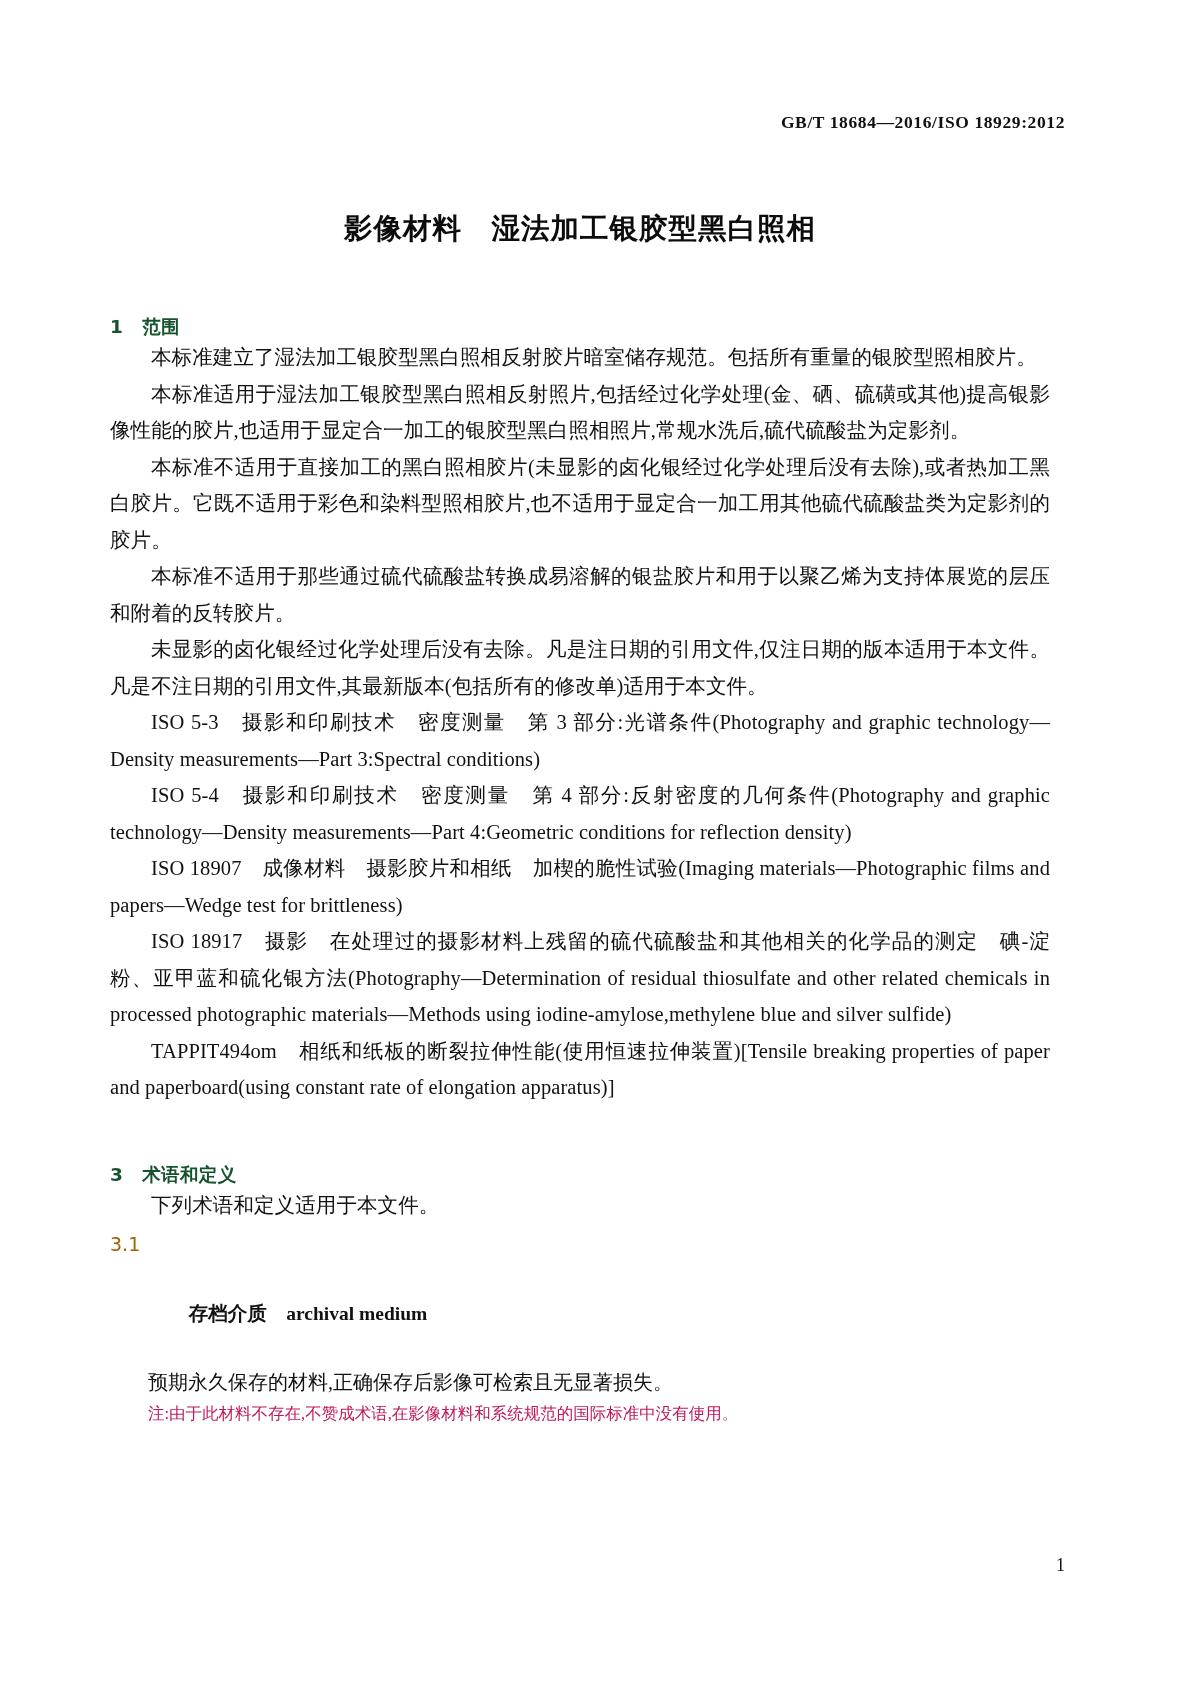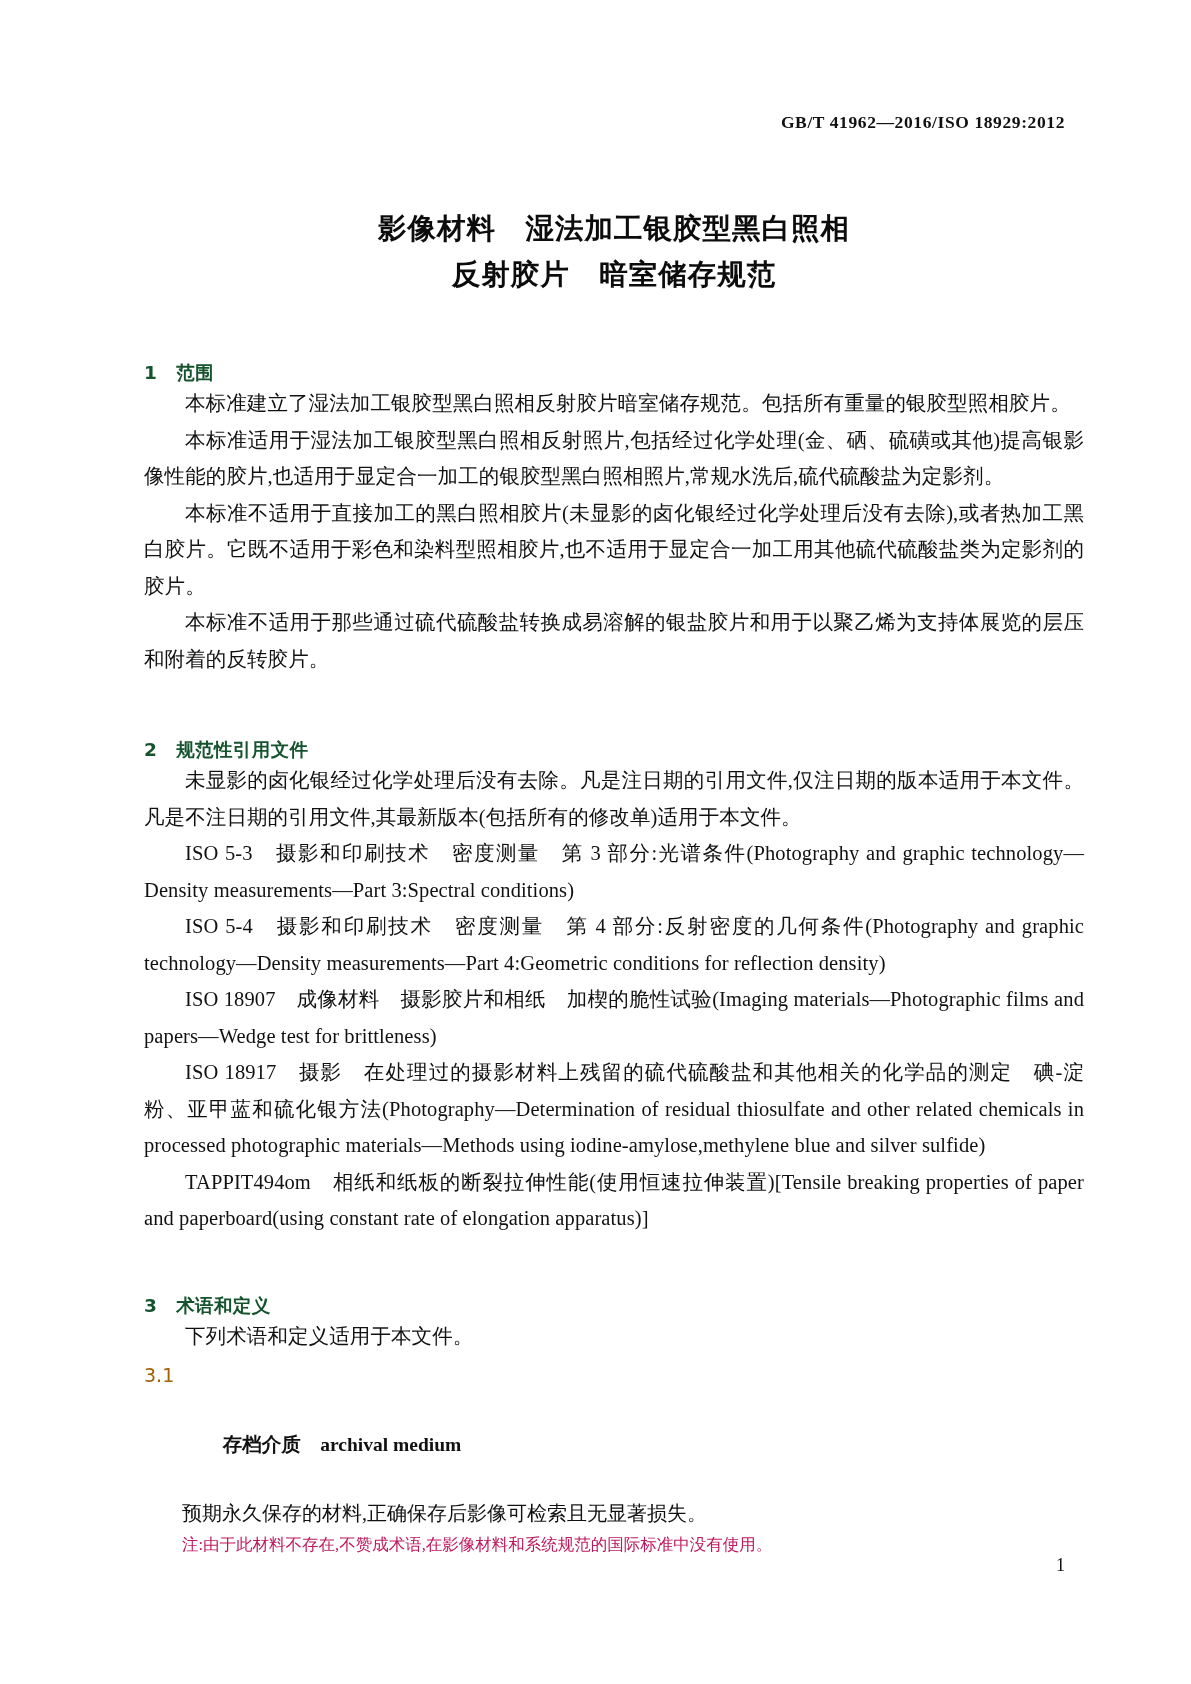--- a/index.html
+++ b/index.html
@@ -33,21 +33,21 @@
     font-weight: bold;
     font-size: 17.5px;
     letter-spacing: 0.6px;
     color: #111;
   }
 
   
   .doc-body {
     position: absolute;
     top: 196px;
-    left: 144px;
+    left: 110px;
     width: 940px;
   }
 
   
   .doc-title {
     text-align: center;
     font-family: "DejaVu Sans", "Liberation Sans", sans-serif;
     font-weight: bold;
     font-size: 28.5px;
     line-height: 46px;
@@ -131,37 +131,35 @@
     font-family: "Liberation Serif", "DejaVu Serif", serif;
     font-size: 18px;
     color: #111;
   }
 </style>
 </head>
 <body>
 
 <div class="page">
 
-  <div class="running-header">GB/T 41962—2016/ISO 18929:2012</div>
+  <div class="running-header">GB/T 18684—2016/ISO 18929:2012</div>
 
   <div class="doc-body">
 
     <h1 class="doc-title">
       <span class="tline">影像材料　湿法加工银胶型黑白照相</span>
-      <span class="tline">反射胶片　暗室储存规范</span>
     </h1>
 
     <div class="clause-heading h-scope">1　范围</div>
 
     <p class="para first-after-heading">本标准建立了湿法加工银胶型黑白照相反射胶片暗室储存规范。包括所有重量的银胶型照相胶片。</p>
     <p class="para">本标准适用于湿法加工银胶型黑白照相反射照片,包括经过化学处理(金、硒、硫磺或其他)提高银影像性能的胶片,也适用于显定合一加工的银胶型黑白照相照片,常规水洗后,硫代硫酸盐为定影剂。</p>
     <p class="para">本标准不适用于直接加工的黑白照相胶片(未显影的卤化银经过化学处理后没有去除),或者热加工黑白胶片。它既不适用于彩色和染料型照相胶片,也不适用于显定合一加工用其他硫代硫酸盐类为定影剂的胶片。</p>
     <p class="para">本标准不适用于那些通过硫代硫酸盐转换成易溶解的银盐胶片和用于以聚乙烯为支持体展览的层压和附着的反转胶片。</p>
 
-    <div class="clause-heading h-norm-refs">2　规范性引用文件</div>
 
     <p class="para first-after-heading">未显影的卤化银经过化学处理后没有去除。凡是注日期的引用文件,仅注日期的版本适用于本文件。凡是不注日期的引用文件,其最新版本(包括所有的修改单)适用于本文件。</p>
 
     <p class="para hang">ISO 5-3　摄影和印刷技术　密度测量　第 3 部分:光谱条件(Photography and graphic technology—Density measurements—Part 3:Spectral conditions)</p>
     <p class="para hang">ISO 5-4　摄影和印刷技术　密度测量　第 4 部分:反射密度的几何条件(Photography and graphic technology—Density measurements—Part 4:Geometric conditions for reflection density)</p>
     <p class="para hang">ISO 18907　成像材料　摄影胶片和相纸　加楔的脆性试验(Imaging materials—Photographic films and papers—Wedge test for brittleness)</p>
     <p class="para hang">ISO 18917　摄影　在处理过的摄影材料上残留的硫代硫酸盐和其他相关的化学品的测定　碘-淀粉、亚甲蓝和硫化银方法(Photography—Determination of residual thiosulfate and other related chemicals in processed photographic materials—Methods using iodine-amylose,methylene blue and silver sulfide)</p>
     <p class="para hang">TAPPIT494om　相纸和纸板的断裂拉伸性能(使用恒速拉伸装置)[Tensile breaking properties of paper and paperboard(using constant rate of elongation apparatus)]</p>
 
     <div class="clause-heading h-terms">3　术语和定义</div>

